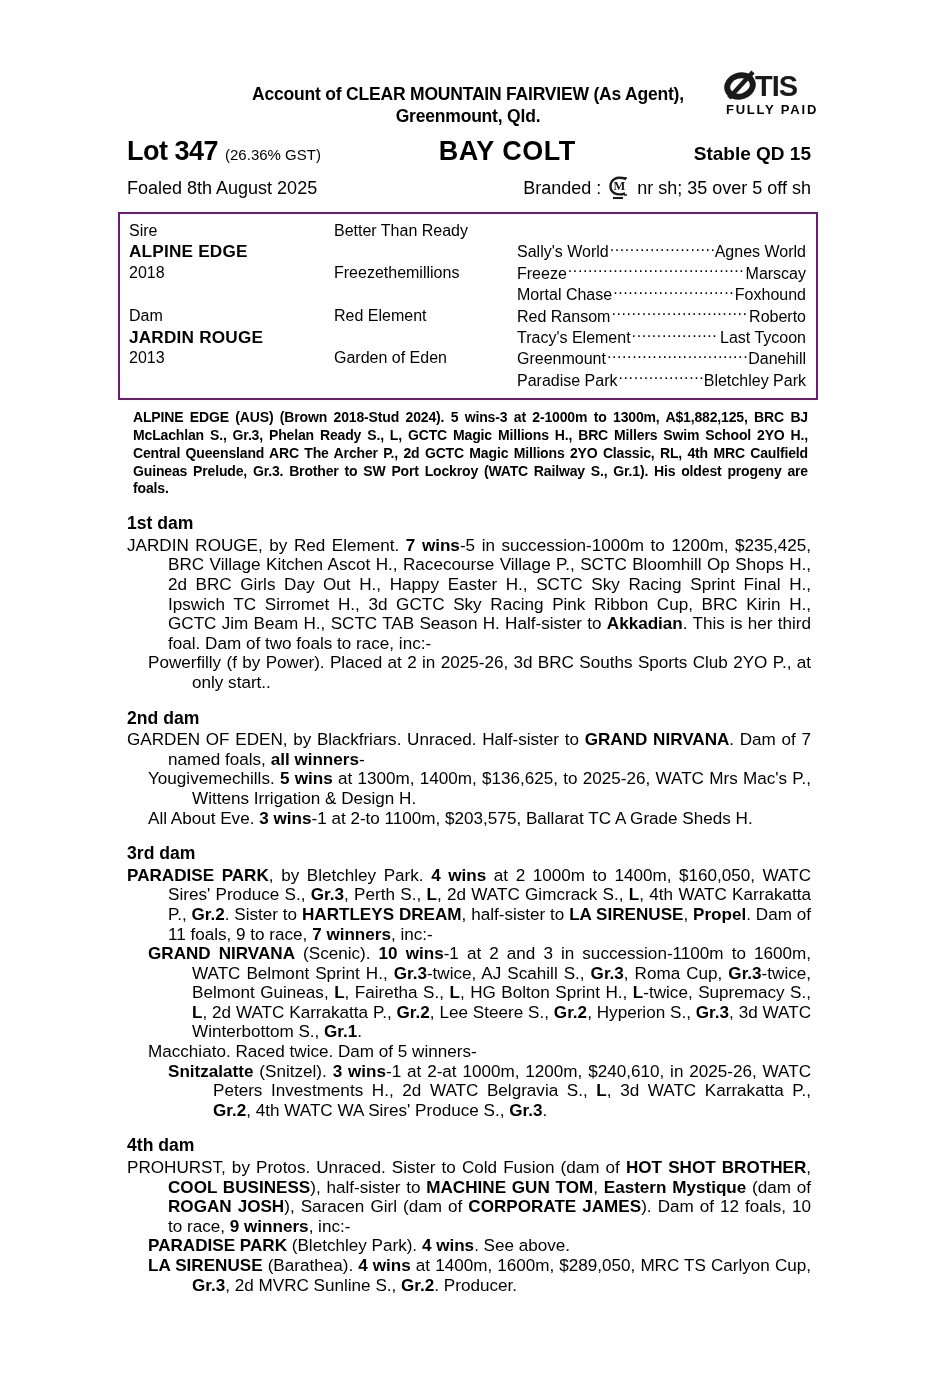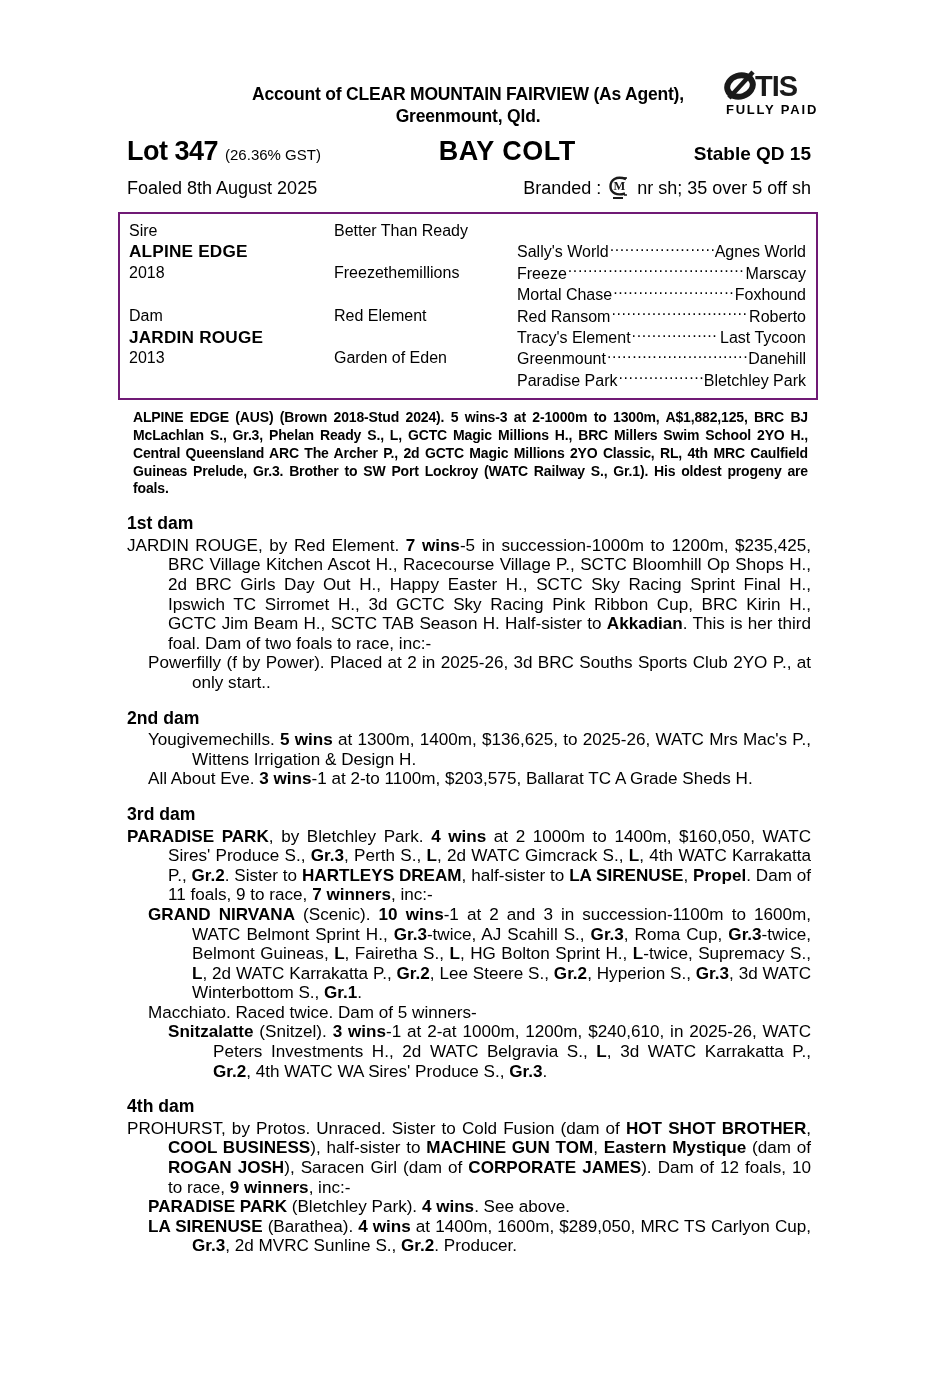--- a/index.html
+++ b/index.html
@@ -195,20 +195,21 @@
   <div class="sire-summary">ALPINE EDGE (AUS) (Brown 2018-Stud 2024). 5 wins-3 at 2-1000m to 1300m, A$1,882,125, BRC BJ McLachlan S., Gr.3, Phelan Ready S., L, GCTC Magic Millions H., BRC Millers Swim School 2YO H., Central Queensland ARC The Archer P., 2d GCTC Magic Millions 2YO Classic, RL, 4th MRC Caulfield Guineas Prelude, Gr.3. Brother to SW Port Lockroy (WATC Railway S., Gr.1). His oldest progeny are foals.</div>
 
   <div class="section">
     <div class="sec-title">1st dam</div>
     <div class="para p0">JARDIN ROUGE, by Red Element. <b>7 wins</b>-5 in succession-1000m to 1200m, $235,425, BRC Village Kitchen Ascot H., Racecourse Village P., SCTC Bloomhill Op Shops H., 2d BRC Girls Day Out H., Happy Easter H., SCTC Sky Racing Sprint Final H., Ipswich TC Sirromet H., 3d GCTC Sky Racing Pink Ribbon Cup, BRC Kirin H., GCTC Jim Beam H., SCTC TAB Season H. Half-sister to <b>Akkadian</b>. This is her third foal. Dam of two foals to race, inc:-</div>
     <div class="para p1">Powerfilly (f by Power). Placed at 2 in 2025-26, 3d BRC Souths Sports Club 2YO P., at only start..</div>
   </div>
 
   <div class="section">
     <div class="sec-title">2nd dam</div>
+    <div class="para p0">GARDEN OF EDEN, by Blackfriars. Unraced. Half-sister to <b>GRAND NIRVANA</b>. Dam of 7 named foals, <b>all winners</b>-</div>
     <div class="para p1">Yougivemechills. <b>5 wins</b> at 1300m, 1400m, $136,625, to 2025-26, WATC Mrs Mac's P., Wittens Irrigation &amp; Design H.</div>
     <div class="para p1">All About Eve. <b>3 wins</b>-1 at 2-to 1100m, $203,575, Ballarat TC A Grade Sheds H.</div>
   </div>
 
   <div class="section">
     <div class="sec-title">3rd dam</div>
     <div class="para p0"><b>PARADISE PARK</b>, by Bletchley Park. <b>4 wins</b> at 2 1000m to 1400m, $160,050, WATC Sires' Produce S., <b>Gr.3</b>, Perth S., <b>L</b>, 2d WATC Gimcrack S., <b>L</b>, 4th WATC Karrakatta P., <b>Gr.2</b>. Sister to <b>HARTLEYS DREAM</b>, half-sister to <b>LA SIRENUSE</b>, <b>Propel</b>. Dam of 11 foals, 9 to race, <b>7 winners</b>, inc:-</div>
     <div class="para p1"><b>GRAND NIRVANA</b> (Scenic). <b>10 wins</b>-1 at 2 and 3 in succession-1100m to 1600m, WATC Belmont Sprint H., <b>Gr.3</b>-twice, AJ Scahill S., <b>Gr.3</b>, Roma Cup, <b>Gr.3</b>-twice, Belmont Guineas, <b>L</b>, Fairetha S., <b>L</b>, HG Bolton Sprint H., <b>L</b>-twice, Supremacy S., <b>L</b>, 2d WATC Karrakatta P., <b>Gr.2</b>, Lee Steere S., <b>Gr.2</b>, Hyperion S., <b>Gr.3</b>, 3d WATC Winterbottom S., <b>Gr.1</b>.</div>
     <div class="para p1">Macchiato. Raced twice. Dam of 5 winners-</div>
     <div class="para p2"><b>Snitzalatte</b> (Snitzel). <b>3 wins</b>-1 at 2-at 1000m, 1200m, $240,610, in 2025-26, WATC Peters Investments H., 2d WATC Belgravia S., <b>L</b>, 3d WATC Karrakatta P., <b>Gr.2</b>, 4th WATC WA Sires' Produce S., <b>Gr.3</b>.</div>

